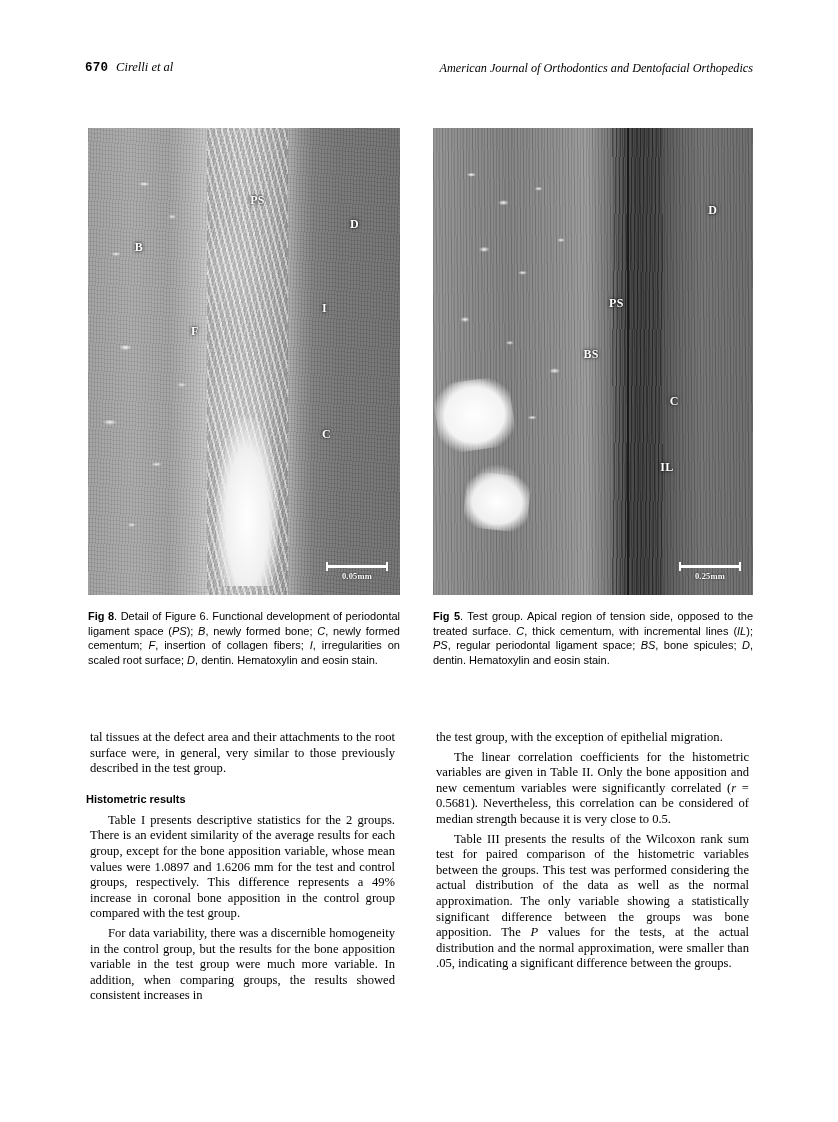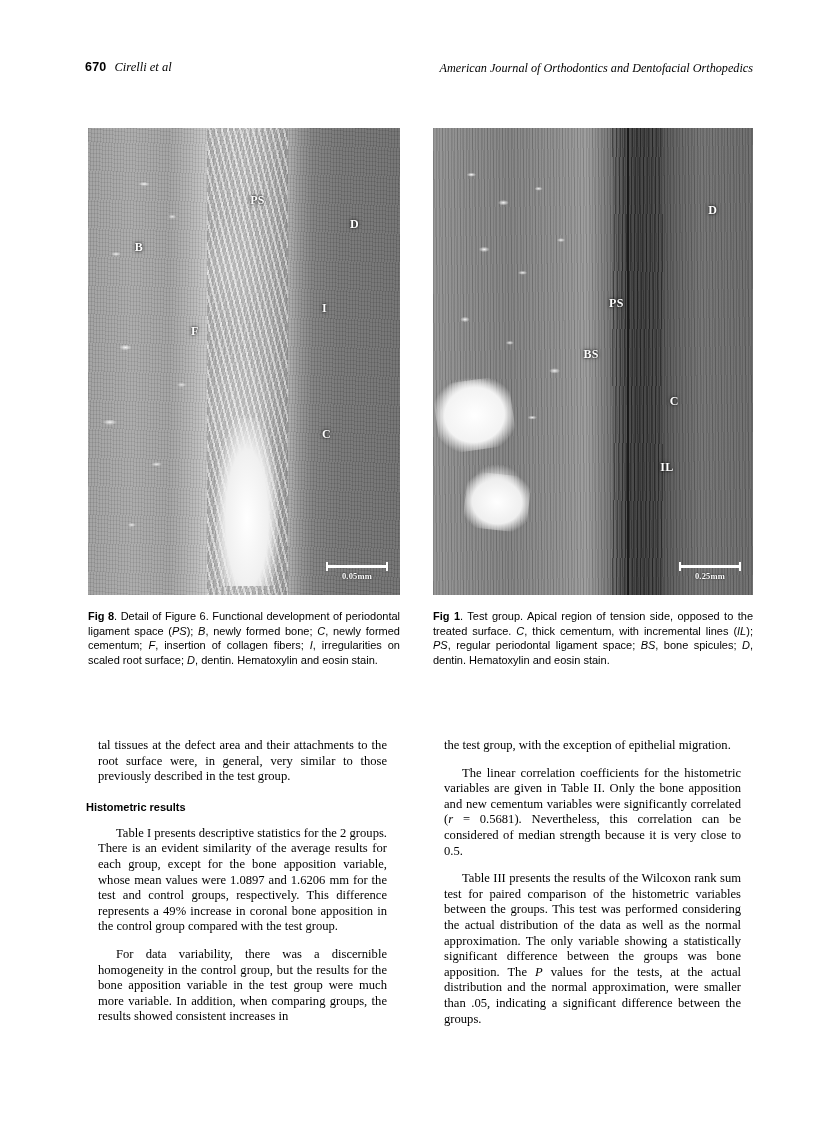--- a/index.html
+++ b/index.html
@@ -35,21 +35,21 @@
   .rh-left {
     position: absolute;
     left: 0;
     top: 0;
     font-size: 12.5px;
     white-space: nowrap;
   }
   .rh-folio {
     font-weight: bold;
     font-style: normal;
-    font-family: Liberation Sans, sans-serif;
+    font-family: Liberation Mono, monospace;
     letter-spacing: 0.2px;
   }
   .rh-authors {
     font-style: italic;
     margin-left: 8px;
   }
   .rh-right {
     position: absolute;
     right: 0;
     top: 0;
@@ -248,21 +248,21 @@
     width: 313px;
     font-family: "Liberation Serif", serif;
     font-size: 12.6px;
     line-height: 15.6px;
     text-align: justify;
     color: #000;
   }
   .col-left  { left: 86px; }
   .col-right { left: 432px; width: 321px; }
   .col p {
-    margin: 12px;
+    margin: 4px;
     text-indent: 0;
   }
   .col p.indent { text-indent: 18px; }
   .col p.cont   { text-indent: 0; }
   .sec-head {
     font-family: "Liberation Sans", sans-serif;
     font-size: 11px;
     font-weight: bold;
     margin: 15px 0 7px 0;
     text-align: left;
@@ -318,21 +318,21 @@
         <div class="lbl">0.25mm</div>
       </div>
     </div>
   </div>
 
   <div class="caption cap-left">
     <b>Fig 8</b><span>. Detail of Figure 6. Functional development of periodontal ligament space (<i>PS</i>); <i>B</i>, newly formed bone; <i>C</i>, newly formed cementum; <i>F</i>, insertion of collagen fibers; <i>I</i>, irregularities on scaled root surface; <i>D</i>, dentin. Hematoxylin and eosin stain.</span>
   </div>
 
   <div class="caption cap-right">
-    <b>Fig 1</b><span>. Test group. Apical region of tension side, opposed to the treated surface. <i>C</i>, thick cementum, with incremental lines (<i>IL</i>); <i>PS</i>, regular periodontal ligament space; <i>BS</i>, bone spicules; <i>D</i>, dentin. Hematoxylin and eosin stain.</span>
+    <b>Fig 5</b><span>. Test group. Apical region of tension side, opposed to the treated surface. <i>C</i>, thick cementum, with incremental lines (<i>IL</i>); <i>PS</i>, regular periodontal ligament space; <i>BS</i>, bone spicules; <i>D</i>, dentin. Hematoxylin and eosin stain.</span>
   </div>
 
   <div class="col col-left">
     <p class="cont">tal tissues at the defect area and their attachments to the root surface were, in general, very similar to those previously described in the test group.</p>
     <div class="sec-head">Histometric results</div>
     <p class="indent">Table I presents descriptive statistics for the 2 groups. There is an evident similarity of the average results for each group, except for the bone apposition variable, whose mean values were 1.0897 and 1.6206 mm for the test and control groups, respectively. This difference represents a 49% increase in coronal bone apposition in the control group compared with the test group.</p>
     <p class="indent">For data variability, there was a discernible homogeneity in the control group, but the results for the bone apposition variable in the test group were much more variable. In addition, when comparing groups, the results showed consistent increases in</p>
   </div>
 
   <div class="col col-right">

